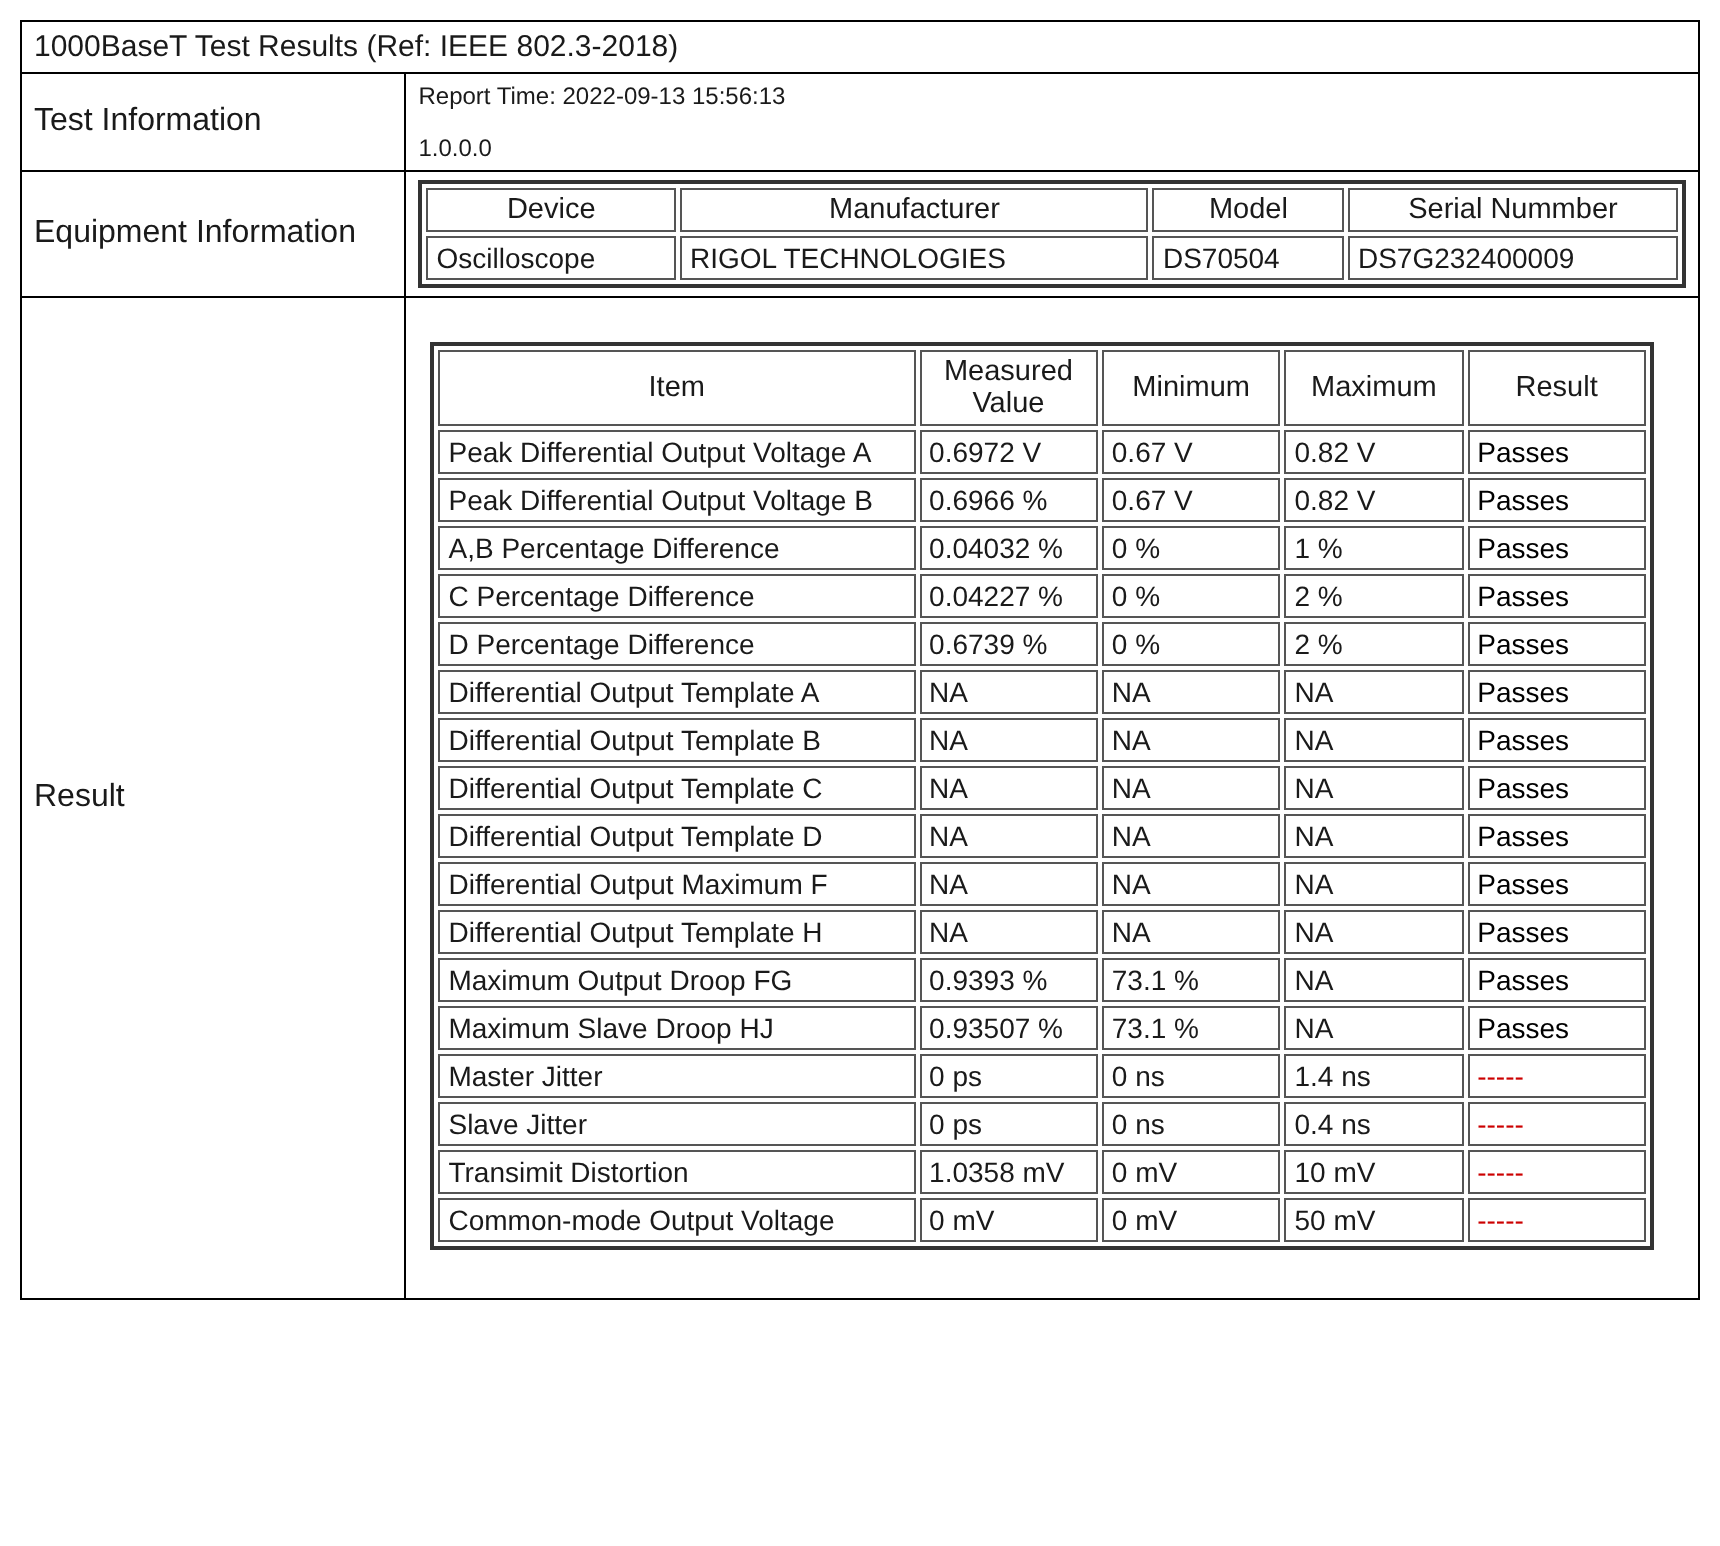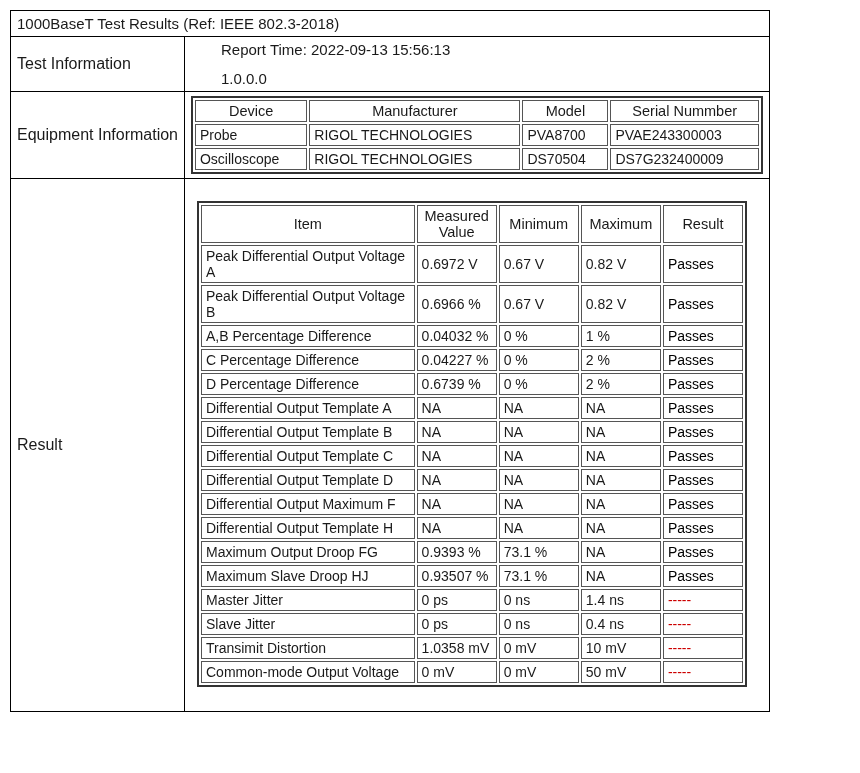--- a/index.html
+++ b/index.html
@@ -7,41 +7,40 @@
       font-size: 14px;
       color: #1a1a1a;
       margin: 0;
       padding: 10px;
       background: #fff;
     }
     table {
       border-collapse: collapse;
     }
     .outer-table {
-      width: 760px;
+      width: 840px;
       border: 1px solid #000;
     }
     .outer-table > tbody > tr > td {
       border: 1px solid #000;
       padding: 4px 6px;
       vertical-align: middle;
     }
     .title-row td {
       font-size: 15px;
       padding: 8px 6px;
     }
     .section-label {
       white-space: nowrap;
       vertical-align: middle;
       font-size: 16px;
     }
     .info-line {
       text-align: left;
-      font-size: 15px;
-      margin-left: 30px;
+      font-size: 12px;
     }
     .equipment-table,
     .measure-table {
       width: 100%;
       border: 2px solid #333;
       border-collapse: separate;
       border-spacing: 2px;
     }
     .equipment-table th,
     .equipment-table td,
@@ -91,26 +90,20 @@
         <table class="equipment-table">
           <thead>
             <tr>
               <th>Device</th>
               <th>Manufacturer</th>
               <th>Model</th>
               <th>Serial Nummber</th>
             </tr>
           </thead>
           <tbody id="equipment-body">
-              <tr>
-                <td>Probe</td>
-                <td>RIGOL TECHNOLOGIES</td>
-                <td>PVA8700</td>
-                <td>PVAE243300003</td>
-              </tr>
               <tr>
                 <td>Oscilloscope</td>
                 <td>RIGOL TECHNOLOGIES</td>
                 <td>DS70504</td>
                 <td>DS7G232400009</td>
               </tr>
             </tbody>
         </table>
       </td>
     </tr>

